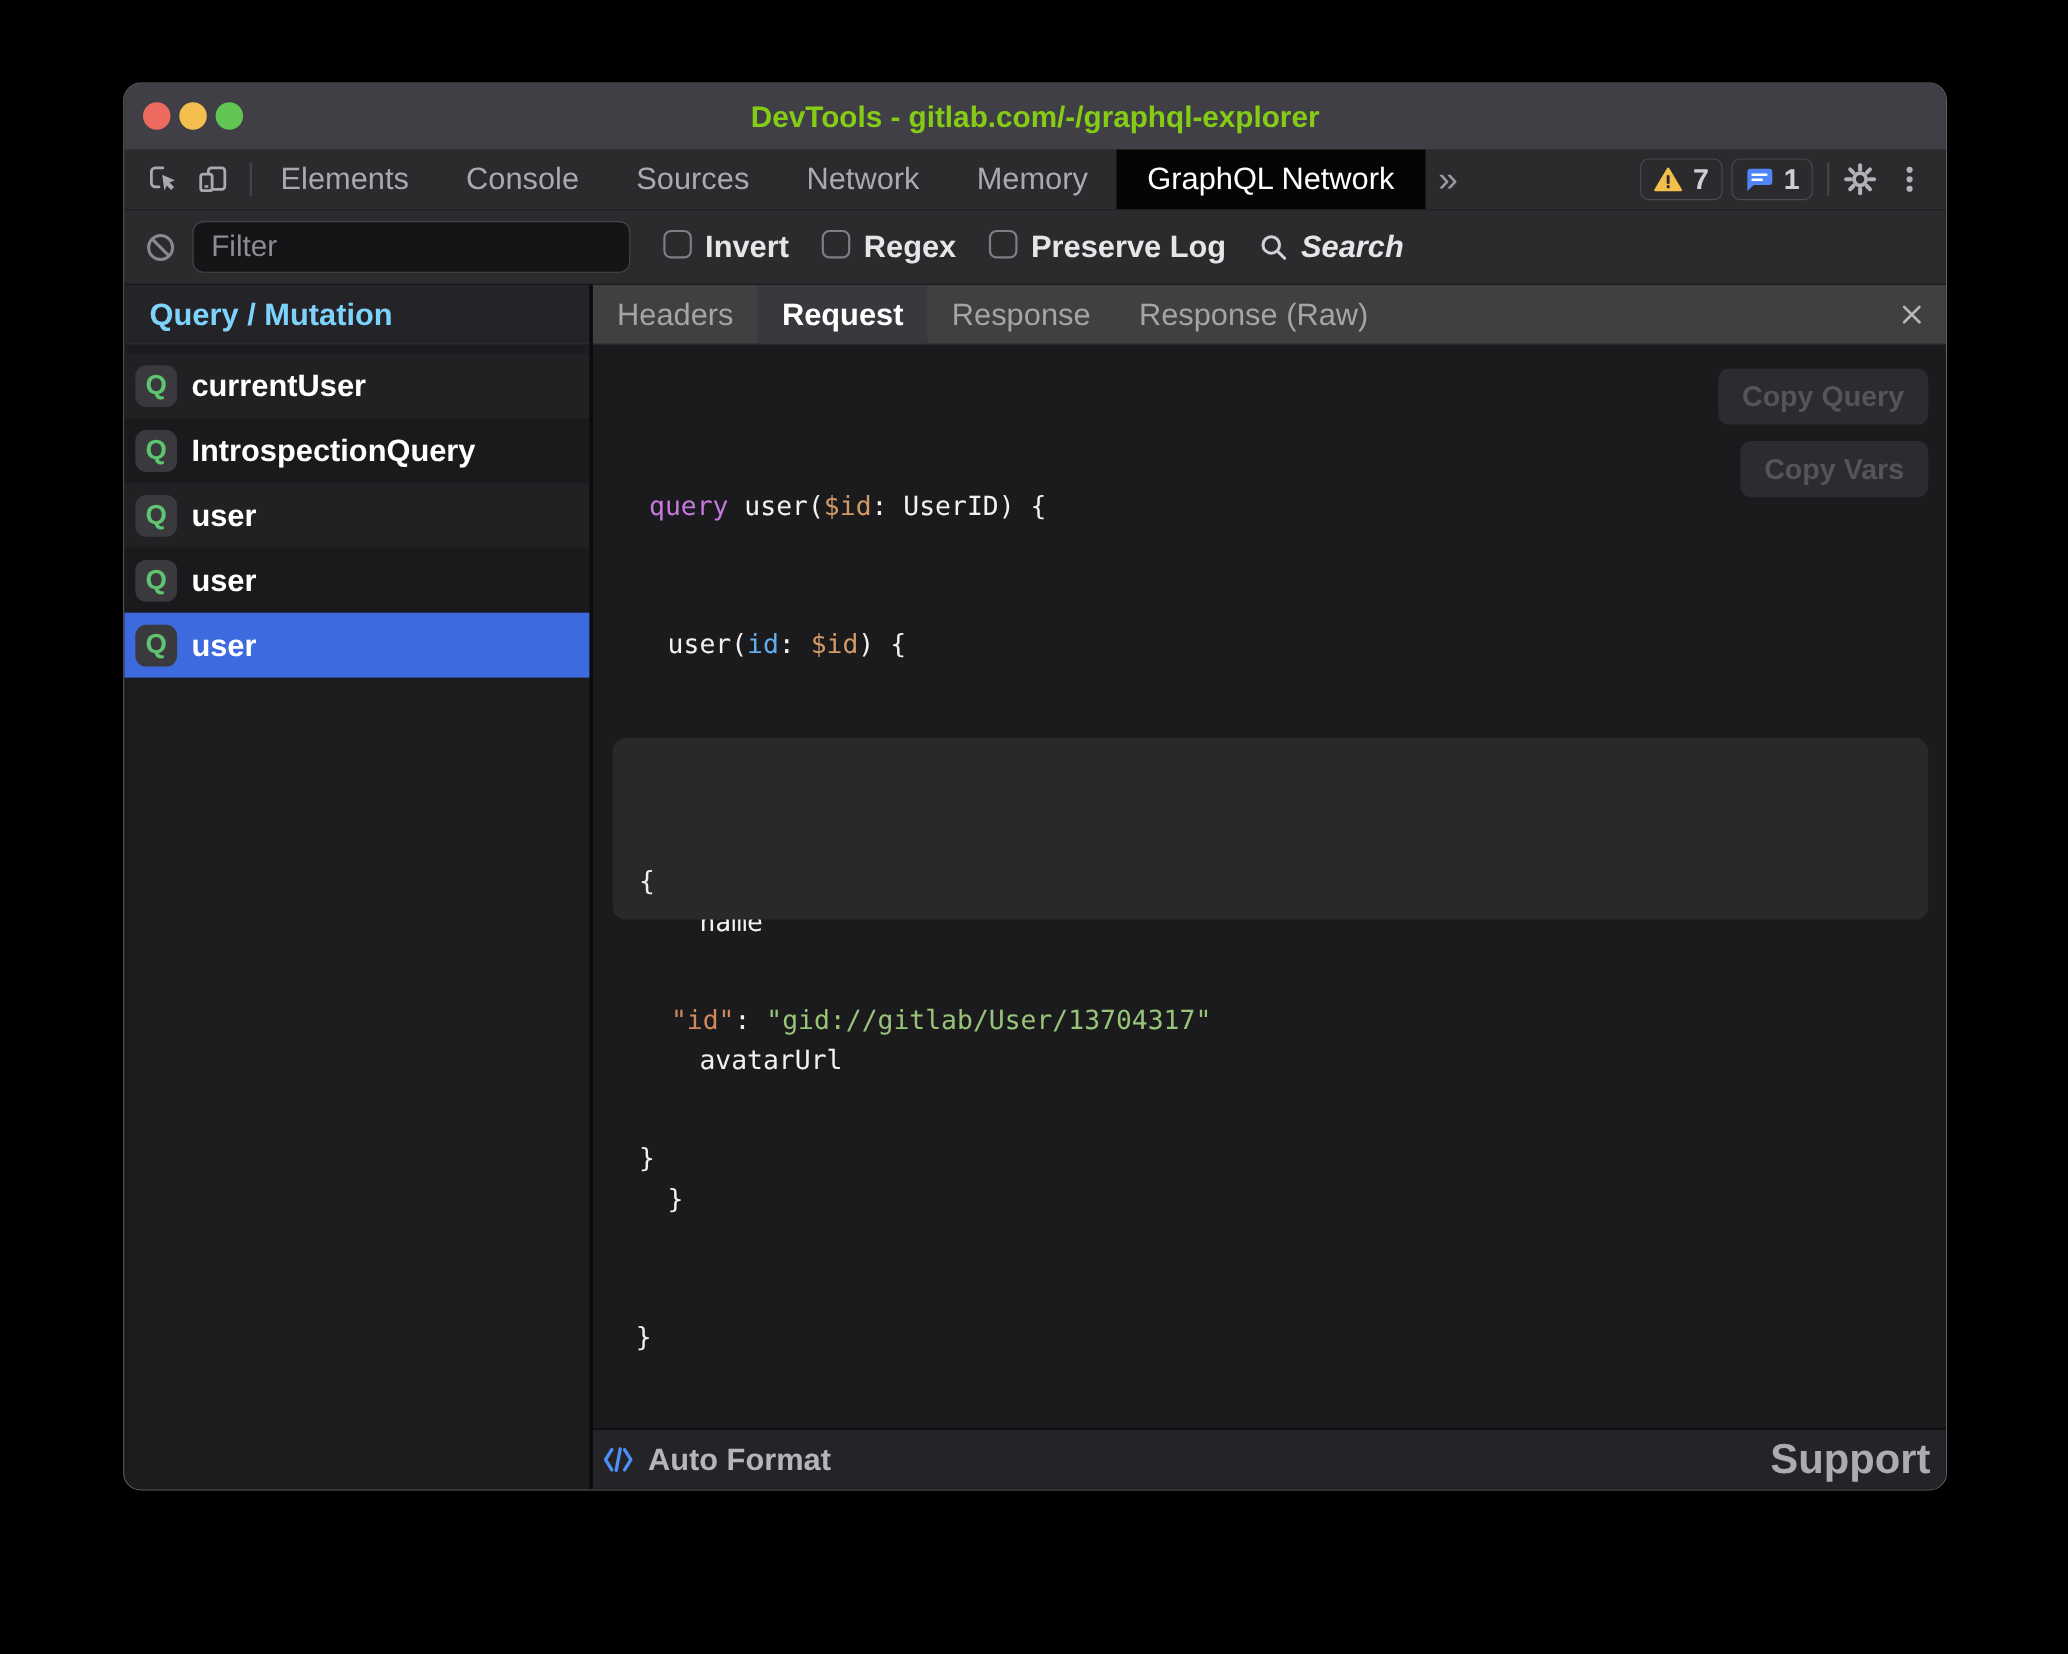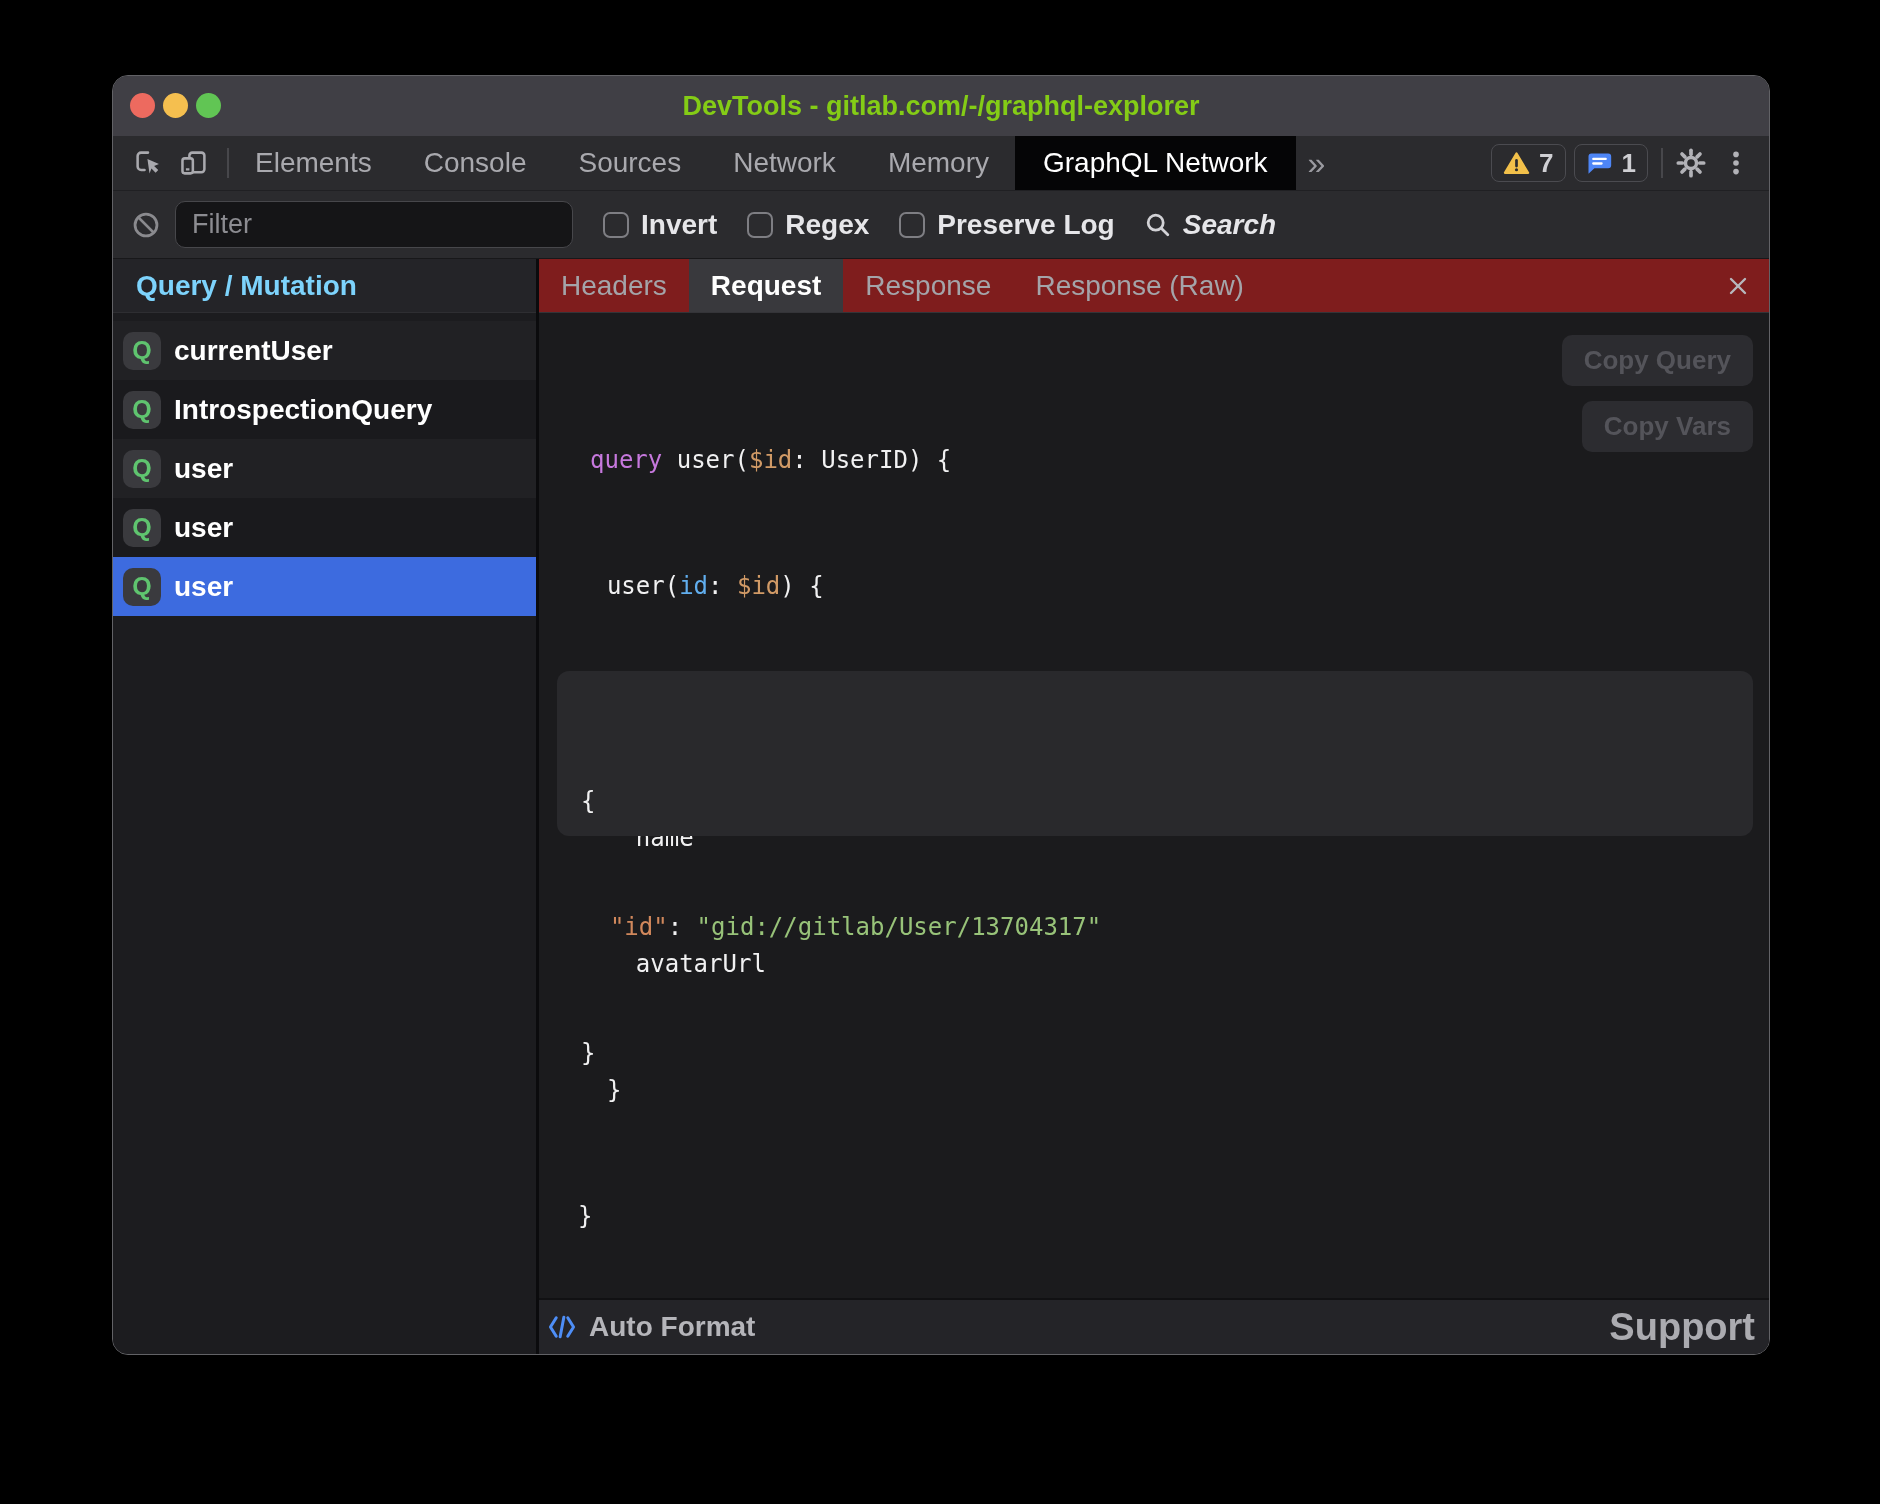--- a/index.html
+++ b/index.html
@@ -33,21 +33,21 @@
   .gear{margin-left:13px;}
   .kebab{margin-left:15px;}
 
   
   .filterbar{position:absolute;left:0;top:115px;right:0;height:68px;background:#2b2b2e;border-bottom:1px solid #18181a;
     display:flex;align-items:center;box-sizing:border-box;}
   .i-block{margin-left:18px;}
   .filter-input{margin-left:14px;width:398px;height:47px;background:#151517;border:1px solid #47474b;border-radius:10px;
     color:#d6d6da;font-size:27px;padding:0 16px;box-sizing:border-box;outline:none;font-family:"Liberation Sans",sans-serif;}
   .filter-input::placeholder{color:#8c8c91;}
-  .chk-group{display:flex;align-items:center;margin-left:30px;flex:0 0 auto;}
+  .chk-group{display:flex;align-items:flex-start;margin-left:30px;flex:0 0 auto;}
   .chk-box{width:26px;height:26px;border:2.5px solid #7e7e83;border-radius:7px;box-sizing:border-box;background:transparent;}
   .chk-label{margin-left:12px;font-size:28px;font-weight:600;color:#e6e6e9;}
   .search-group{display:flex;align-items:center;margin-left:28px;font-style:italic;}
   .search-label{margin-left:10px;font-size:28px;font-weight:600;color:#e6e6e9;}
 
   
   .sidebar{position:absolute;left:0;top:183px;bottom:0;width:423px;background:#1c1c1f;}
   .sidebar-header{height:54px;display:flex;align-items:center;padding-left:23px;background:#242428;
     border-bottom:1px solid #2e2e32;font-size:28px;font-weight:700;color:#7dd3fc;box-sizing:border-box;}
   .slist{margin-top:8px;}
@@ -55,21 +55,21 @@
   .srow:nth-child(odd){background:#212124;}
   .srow:nth-child(even){background:#1a1a1d;}
   .srow.selected{background:#3d6bdf;}
   .qbadge{width:38px;height:38px;margin-left:10px;border-radius:10px;background:#3a3a3e;flex:0 0 auto;
     display:flex;align-items:center;justify-content:center;font-size:25px;font-weight:700;color:#5fc46f;}
   .srow-label{margin-left:13px;font-size:28px;font-weight:700;color:#ffffff;}
   .vsplit{position:absolute;left:423px;top:183px;bottom:0;width:3px;background:#0b0b0d;}
 
   
   .panel{position:absolute;left:426px;top:183px;right:0;bottom:0;background:#1b1b1d;}
-  .panel-tabs{position:relative;height:54px;background:#7f1d1d;border-bottom:1px solid #343438;
+  .panel-tabs{position:relative;height:54px;background:#404040;border-bottom:1px solid #343438;
     display:flex;align-items:center;box-sizing:border-box;}
   .ptab{height:100%;display:flex;align-items:center;padding:0 22px;font-size:28px;font-weight:500;color:#a4a4a9;}
   .ptab.active{background:#39393d;color:#ffffff;font-weight:600;}
   .close-x{position:absolute;right:16px;top:12px;width:30px;height:30px;display:flex;align-items:center;justify-content:center;}
 
   .code{font-family:"DejaVu Sans Mono","Liberation Mono",monospace;font-size:24px;line-height:42px;
     color:#f1f1f2;white-space:pre;}
   .req-code{position:absolute;left:39px;top:96px;}
   .kw{color:#c678dd;margin-left:12px;}
   .vr{color:#d19a66;}

